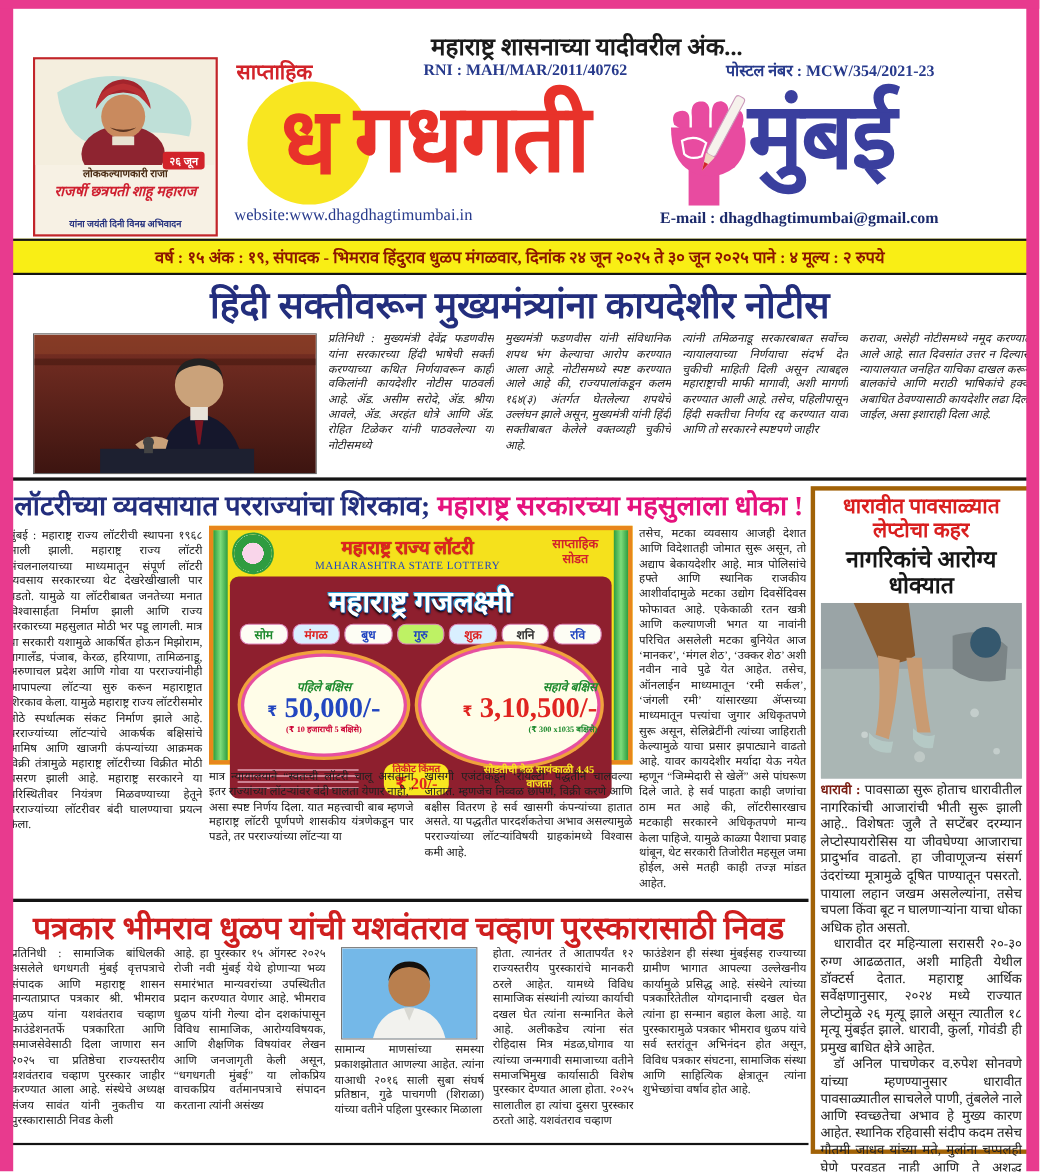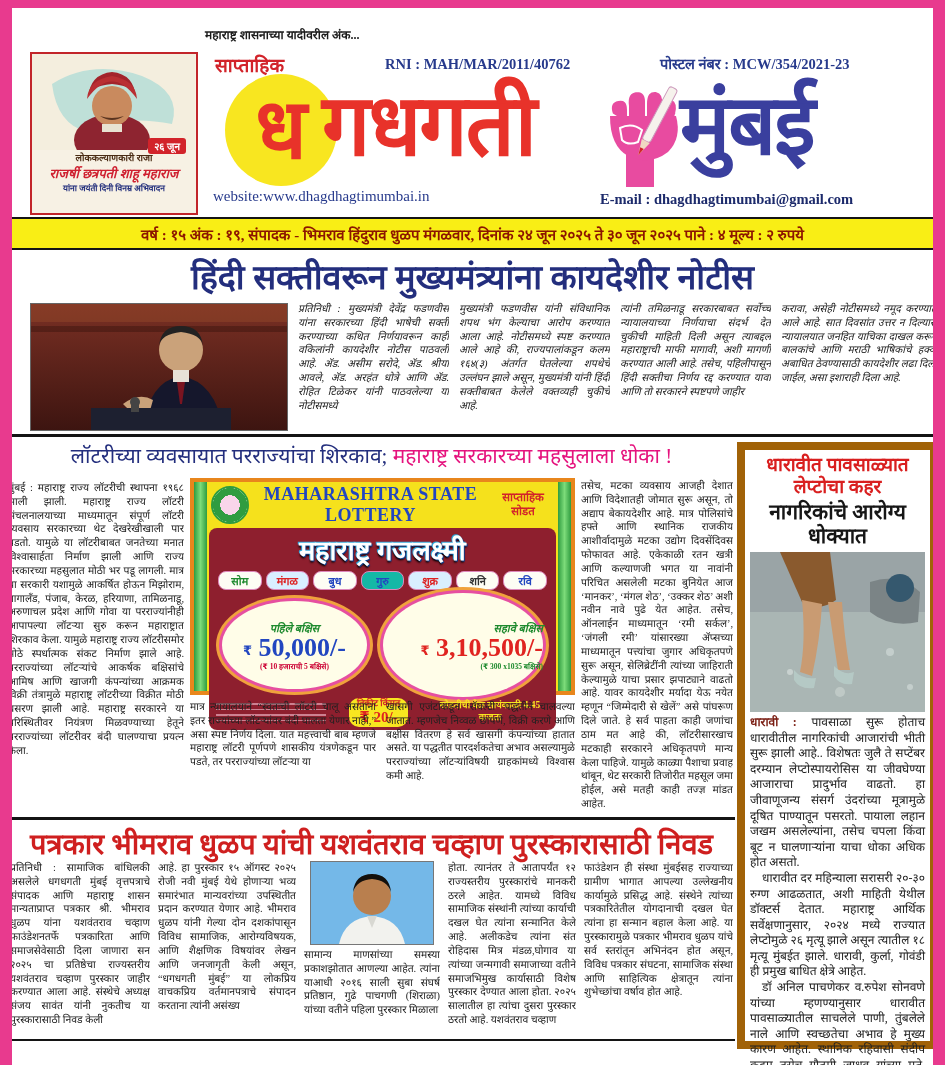--- a/index.html
+++ b/index.html
@@ -10,24 +10,24 @@
   #bar-right { right:0; top:0; width:12px; height:1065px; }
   #bar-top { left:0; top:0; width:945px; height:8px; }
 
   .abs { position:absolute; }
 
   
   #tribute { left:30px; top:52px; width:168px; height:163px; border:2.5px solid #c2252a; background:#f7f1e4; text-align:center; overflow:hidden; }
   #tribute svg { display:block; }
   .trib-l1 { font-size:9.5px; font-weight:bold; color:#4a2c14; margin-top:1px; }
   .trib-l2 { font-size:13px; font-weight:bold; color:#cf2030;font-style:italic; }
-  .trib-l3 { font-size:8.5px; font-weight:bold; color:#26327e; }
+  .trib-l3 { font-size:8.5px; font-weight:bold; color:#26327e;margin-top:15px; }
   .date-badge { position:absolute; right:10px; top:84px; background:#d2232a; color:#fff; font-size:10px; font-weight:bold; padding:1px 6px; border-radius:3px; }
 
-  #tagline { left:205px; top:26px; width:470px; text-align:left; font-size:12px; font-weight:bold; color:#1b1b1b; }
+  #tagline { left:205px; top:26px; width:470px; text-align:right; font-size:22px; font-weight:bold; color:#1b1b1b; }
   #weekly { left:215px; top:52px; font-size:19px; font-weight:bold; color:#d2232a; }
   #rni { left:385px; top:56px; font-size:14.5px; font-weight:bold; color:#273a8c; }
   #postal { left:660px; top:53px; font-size:14.5px; font-weight:bold; color:#273a8c; }
 
   #masthead { left:210px; top:72px; width:730px; height:118px; }
   #mast-circle { position:absolute; left:15px; top:2px; width:112px; height:112px; border-radius:50%; background:#f8e620; display:flex; align-items:center; justify-content:center; }
   .mast-red { color:#e8322a; font-weight:bold; }
   #mast-first { font-size:84px; line-height:1; }
   #mast-rest { position:absolute; left:112px; top:-2px; font-size:86px; line-height:112px; letter-spacing:-2px; }
   #mast-fist { position:absolute; left:388px; top:0px; }
@@ -47,65 +47,65 @@
   .a1col { top:302px; height:133px;font-style:italic; }
   #a1c1 { left:298px; width:151px; }
   #a1c2 { left:459px; width:151px; }
   #a1c3 { left:620px; width:151px; }
   #a1c4 { left:781px; width:156px; }
 
   .hline { border-top:3px solid #141414; }
   #line1 { left:8px; top:434px; width:929px; }
 
   
-  #headline2 { left:8px; top:441px; width:727px; text-align:center; font-size:21px; font-weight:normal; }
+  #headline2 { left:8px; top:441px; width:727px; text-align:center; font-size:25px; font-weight:bold; }
   #headline2 .blue { color:#232e7d; }
   #headline2 .pink { color:#e5127d; }
   #a2-left { left:8px; top:481px; width:176px; height:332px; }
   #a2-right { left:581px; top:479px; width:152px; height:336px; }
   #a2-b1 { left:190px; top:700px; width:186px; height:114px; }
   #a2-b2 { left:386px; top:700px; width:189px; height:114px; }
 
   
   #ad { left:190px; top:478px; width:385px; height:217px; border:4px solid #e8861c; background:#f5e11c; display:flex; }
   .ad-green { width:13px; background:linear-gradient(90deg,#2f9c40,#7ddc7a,#2f9c40); }
   #ad-mid { flex:1; display:flex; flex-direction:column; }
   #ad-head { height:48px; display:flex; align-items:center; padding:2px 4px; }
   #ad-logo { width:38px; height:38px; border-radius:50%; background:radial-gradient(circle,#f9d5ea 0 40%,#2f9c40 41% 70%,#fff 71%); border:2px solid #2f9c40; flex:none; }
   #ad-titles { flex:1; text-align:center; }
   #ad-title-mr { font-size:17px; font-weight:bold; color:#e02420; text-shadow:0 0 1px #7a0c08; }
-  #ad-title-en { font-size:18px; font-weight:bold; color:#2246c0; letter-spacing:.5px; }
+  #ad-title-en { font-size:10px; font-weight:normal; color:#2246c0; letter-spacing:.5px; }
   #ad-weekly { width:62px; font-size:11.5px; font-weight:bold; color:#d2232a; text-align:center; line-height:1.2; }
   #ad-body { flex:1; background:#8e1f2e; border-radius:8px; margin:0 2px 3px 2px; padding:3px 5px; display:flex; flex-direction:column; }
   #ad-scheme { text-align:center; font-size:27px; font-weight:bold; color:#fff; text-shadow:-1px -1px 0 #2aa4d8, 1px 1px 0 #123d8a, 0 2px 2px #000; }
   #ad-days { display:flex; justify-content:space-between; margin:3px 2px; }
   .day { flex:1; margin:0 2px; background:#fdfdf4; border-radius:8px; text-align:center; font-size:11px; font-weight:bold; padding:1px 0; border:1px solid #d8b; }
   .day:nth-child(1){color:#1e8a2e;} .day:nth-child(2){color:#d22;background:#d9efff;}
-  .day:nth-child(3){color:#2246c0;} .day:nth-child(4){color:#2246c0;background:#14b8a6;}
+  .day:nth-child(3){color:#2246c0;} .day:nth-child(4){color:#2246c0;background:#bef264;}
   .day:nth-child(5){color:#d22;background:#d9efff;} .day:nth-child(6){color:#333;}
   .day:nth-child(7){color:#2246c0;}
   #ad-prizes { flex:1; display:flex; align-items:center; justify-content:space-around; }
   .oval { background:#fffde8; border-radius:50%; text-align:center; display:flex; flex-direction:column; justify-content:center; box-shadow:0 0 0 3px #e64fa0, 0 0 0 6px #f0a23c; }
   #oval1 { width:145px; height:88px; }
   #oval2 { width:160px; height:104px;align-items:flex-end; }
   .prize-label { font-size:11px; font-weight:bold; color:#1e8a2e;font-style:italic; }
   #prize1 { font-size:26px; font-weight:bold; color:#2246c0; line-height:1; }
   #prize2 { font-size:26px; font-weight:bold; color:#e02420; line-height:1; }
   .prize-sub { font-size:7.5px; font-weight:bold; color:#c03; }
   #oval2 .prize-sub { color:#1e8a2e; }
   .rupee { font-size:13px; vertical-align:middle; }
   #ad-bottom { height:30px; display:flex; align-items:center; justify-content:space-between; padding:0 2px; }
   #ad-fineprint { width:110px; height:22px; background:repeating-linear-gradient(#8e1f2e 0 2px,#d9a 2px 3.5px,#8e1f2e 3.5px 5.5px); opacity:.8; }
   #ad-ticket { background:#f8e620; border-radius:10px; padding:1px 8px; text-align:center; }
   #ad-ticket .t1 { font-size:9px; font-weight:bold; color:#d2232a; display:block; line-height:1; }
   #ad-ticket .t2 { font-size:15px; font-weight:bold; color:#e02420; line-height:1; }
   #ad-time { width:118px; font-size:9.5px; font-weight:bold; color:#f8e620; text-align:center; line-height:1.25; }
 
   
-  #sidebar { left:737px; top:442px; width:201px; height:607px; border:8px solid #a16207; background:#fff; padding:4px 5px; }
+  #sidebar { left:737px; top:442px; width:201px; height:607px; border:4px solid #a16207; background:#fff; padding:4px 5px; }
   #sb-head-red { text-align:center; font-size:19px; font-weight:bold; color:#d91f1f; line-height:1.15; }
   #sb-head-black { text-align:center; font-size:21px; font-weight:bold; color:#161616; line-height:1.15; margin-top:2px; }
   #sb-photo { width:100%; height:160px; margin:4px 0 3px 0; overflow:hidden; }
   #sb-body { font-size:12px; line-height:1.3; text-align:justify; color:#212121; }
   #sb-body p + p { text-indent:12px; }
   .lead { font-weight:bold; color:#7a1d12; }
 
   
   #line2 { left:8px; top:817px; width:727px; }
   #headline3 { left:8px; top:823px; width:727px; text-align:center; font-size:29px; font-weight:bold; color:#cf1f1f; }
@@ -214,20 +214,21 @@
 </div>
 
 <div class="abs body-text" id="a2-left">मुंबई : महाराष्ट्र राज्य लॉटरीची स्थापना १९६८ साली झाली. महाराष्ट्र राज्य लॉटरी संचलनालयाच्या माध्यमातून संपूर्ण लॉटरी व्यवसाय सरकारच्या थेट देखरेखीखाली पार पडतो. यामुळे या लॉटरीबाबत जनतेच्या मनात विश्वासार्हता निर्माण झाली आणि राज्य सरकारच्या महसुलात मोठी भर पडू लागली. मात्र या सरकारी यशामुळे आकर्षित होऊन मिझोराम, नागालँड, पंजाब, केरळ, हरियाणा, तामिळनाडू, अरुणाचल प्रदेश आणि गोवा या परराज्यांनीही आपापल्या लॉटऱ्या सुरु करून महाराष्ट्रात शिरकाव केला. यामुळे महाराष्ट्र राज्य लॉटरीसमोर मोठे स्पर्धात्मक संकट निर्माण झाले आहे. परराज्यांच्या लॉटऱ्यांचे आकर्षक बक्षिसांचे आमिष आणि खाजगी कंपन्यांच्या आक्रमक विक्री तंत्रामुळे महाराष्ट्र लॉटरीच्या विक्रीत मोठी घसरण झाली आहे. महाराष्ट्र सरकारने या परिस्थितीवर नियंत्रण मिळवण्याच्या हेतूने परराज्यांच्या लॉटरीवर बंदी घालण्याचा प्रयत्न केला.</div>
 
 <div class="abs" id="ad">
   <div class="ad-green"></div>
   <div id="ad-mid">
     <div id="ad-head">
       <div id="ad-logo"></div>
       <div id="ad-titles">
+        <div id="ad-title-mr">महाराष्ट्र राज्य लॉटरी</div>
         <div id="ad-title-en">MAHARASHTRA STATE LOTTERY</div>
       </div>
       <div id="ad-weekly">साप्ताहिक सोडत</div>
     </div>
     <div id="ad-body">
       <div id="ad-scheme">महाराष्ट्र गजलक्ष्मी</div>
       <div id="ad-days">
         <span class="day">सोम</span>
         <span class="day">मंगळ</span>
         <span class="day">बुध</span>

